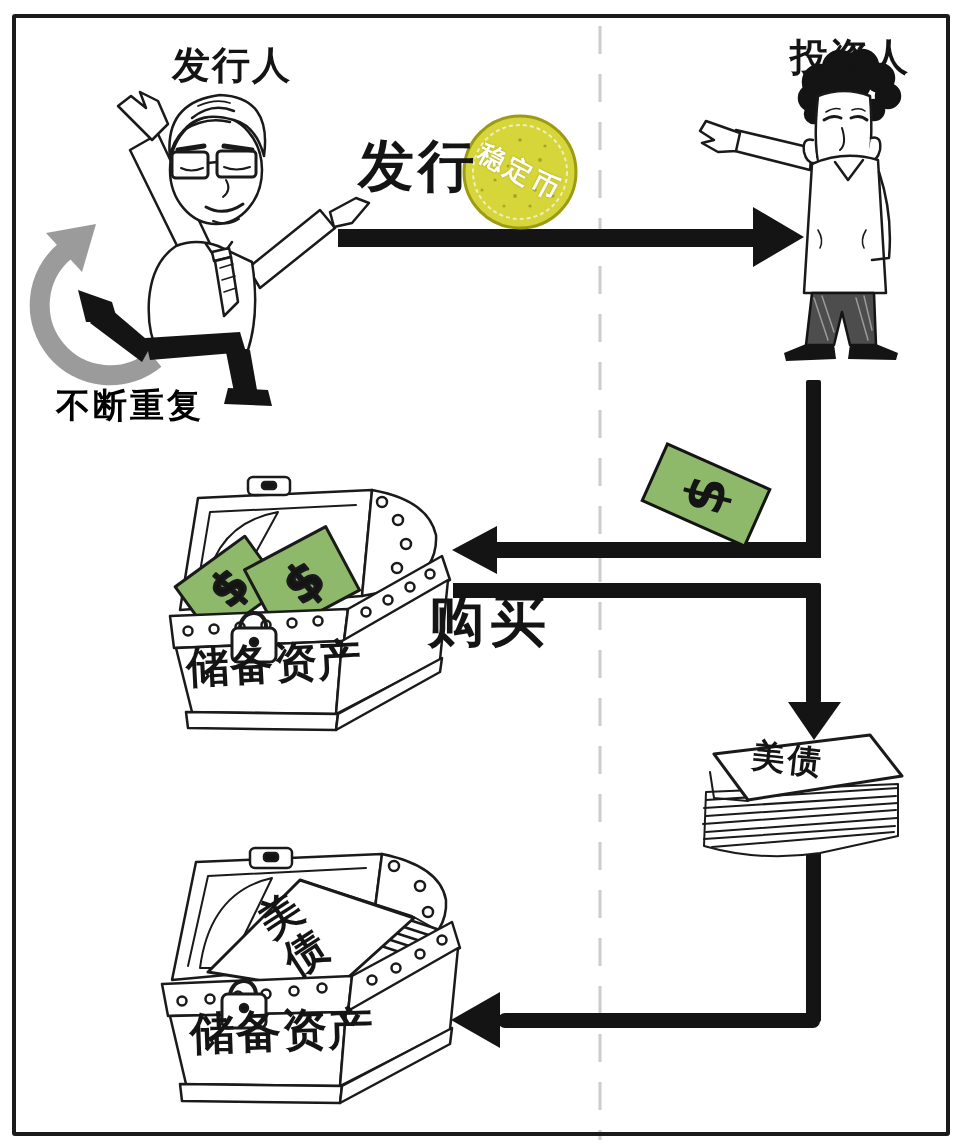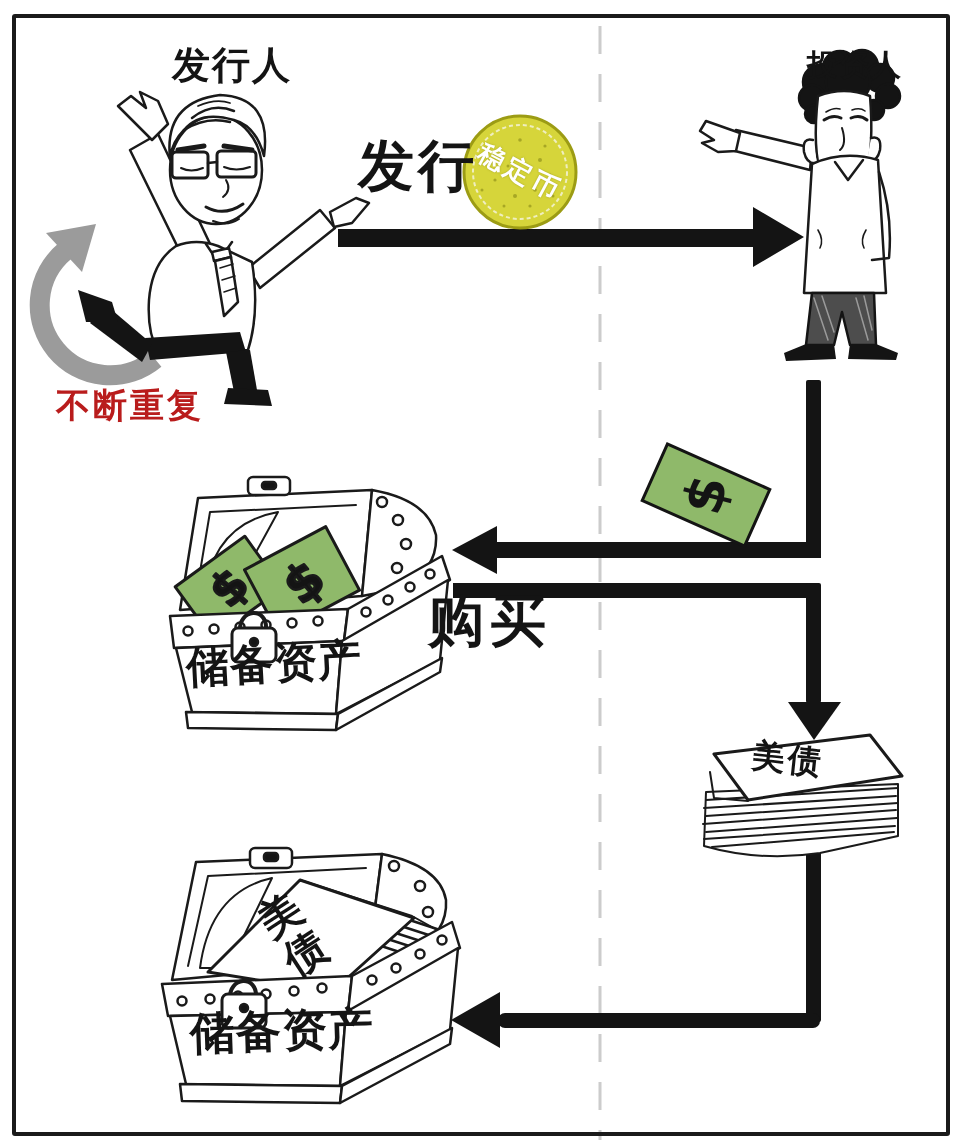--- a/index.html
+++ b/index.html
@@ -3,25 +3,25 @@
 <meta charset="utf-8">
 <style>
   html,body{margin:0;padding:0;background:#fff;}
   .canvas{position:relative;width:960px;height:1148px;background:#ffffff;overflow:hidden;
           font-family:"DejaVu Sans",sans-serif;}
   .frame{position:absolute;left:12px;top:14px;right:10px;bottom:12px;
          border:4px solid #1a1a1a;border-radius:3px;pointer-events:none;}
   .stage{position:absolute;left:0;top:0;width:960px;height:1148px;}
   .lbl{position:absolute;font-weight:bold;color:#141414;white-space:nowrap;line-height:1;}
   .lbl-issuer{left:172px;top:46px;width:130px;text-align:left;font-size:38px;letter-spacing:2px;}
-  .lbl-investor{left:790px;top:38px;width:130px;text-align:center;font-size:30px;letter-spacing:2px;margin-top:12px;}
+  .lbl-investor{left:790px;top:38px;width:130px;text-align:left;font-size:38px;letter-spacing:2px;}
   .lbl-issue{left:358px;top:138px;font-size:56px;letter-spacing:4px;}
   .lbl-coin{left:455px;top:158px;width:130px;text-align:center;font-size:27px;letter-spacing:3px;
             color:#ffffff;transform:rotate(28deg);text-shadow:0 0 2px rgba(120,120,0,.55);}
-  .lbl-repeat{left:56px;top:388px;font-size:34px;letter-spacing:3px;color:#b91c1c;}
+  .lbl-repeat{left:56px;top:388px;font-size:34px;letter-spacing:3px;color:#000000;}
   .lbl-purchase{left:428px;top:593px;font-size:56px;letter-spacing:6px;}
   .lbl-stack{left:752px;top:742px;font-size:33px;letter-spacing:3px;transform:rotate(6deg);}
   .lbl-chest1{left:186px;top:642px;font-size:43px;letter-spacing:1px;transform:rotate(-3deg);}
   .lbl-chest2{left:190px;top:1008px;font-size:45px;letter-spacing:1px;transform:rotate(-2deg);}
   .lbl-chest2-content{left:270px;top:890px;width:46px;font-size:42px;line-height:1.06;
             white-space:normal;word-break:break-all;text-align:center;transform:rotate(-33deg);}
   svg text{font-family:"DejaVu Sans",sans-serif;font-weight:bold;fill:#141414;}
 </style>
 </head>
 <body>

